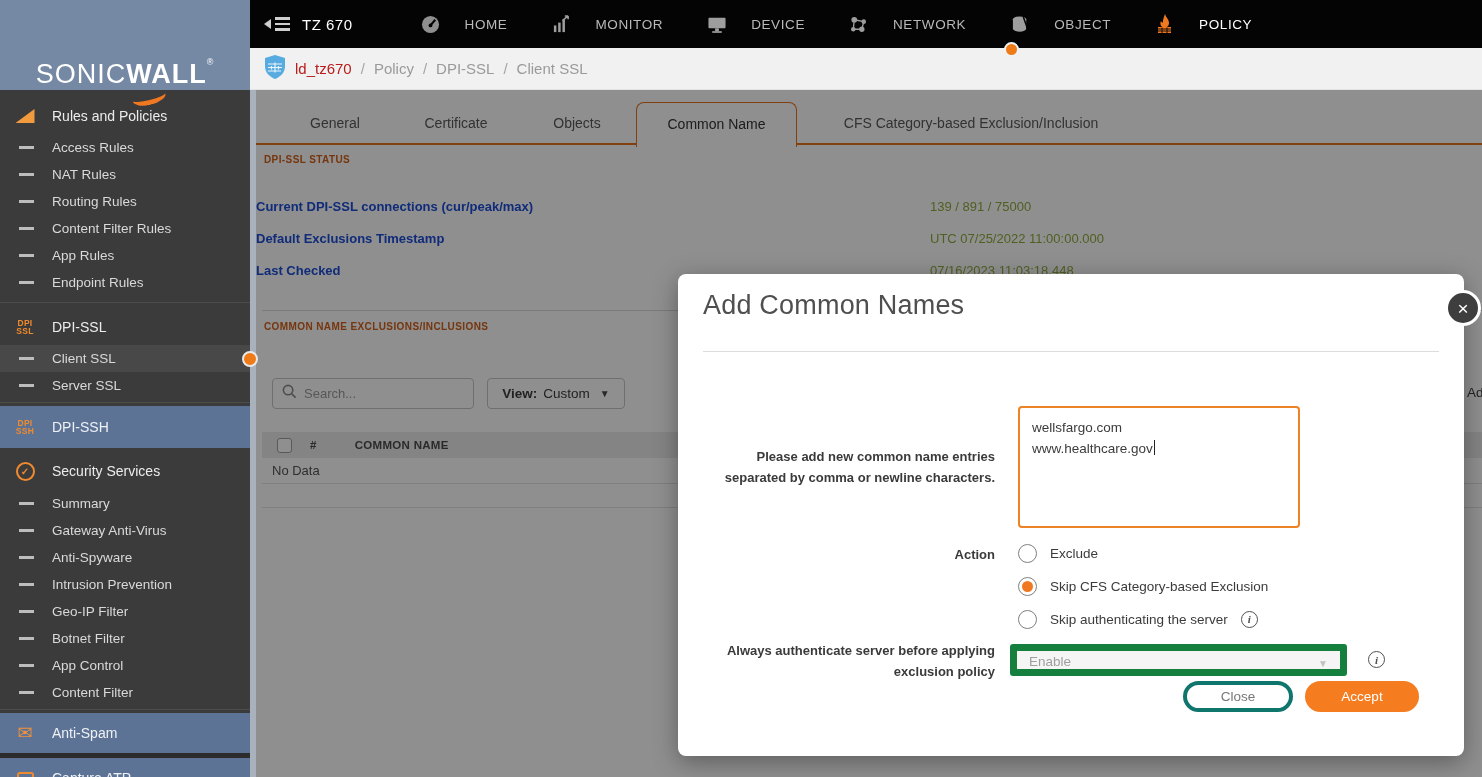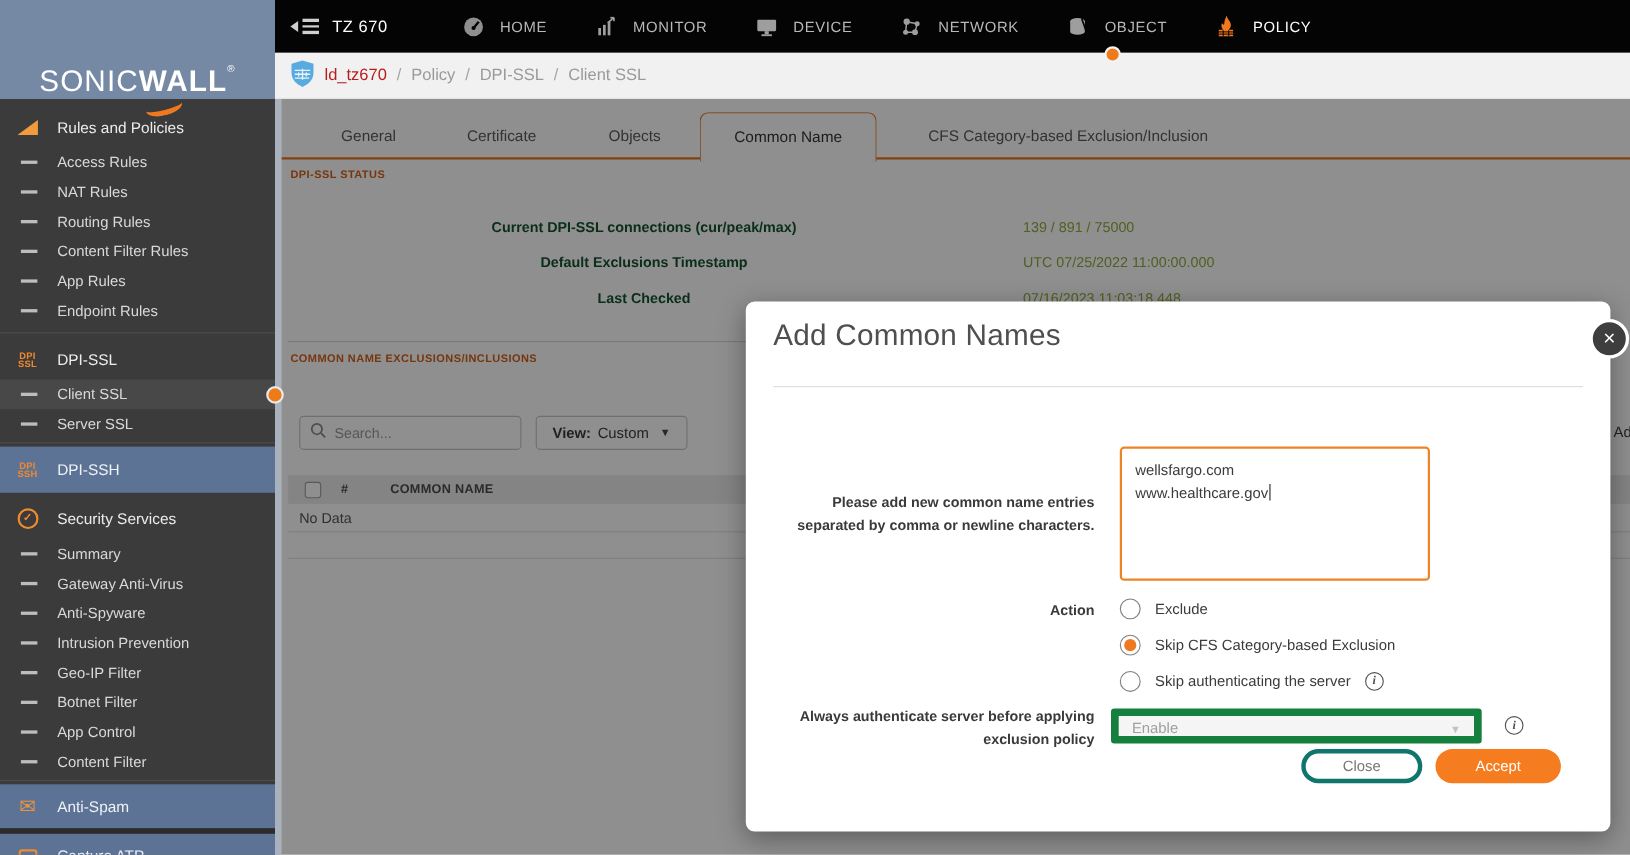--- a/index.html
+++ b/index.html
@@ -12,21 +12,21 @@
   #logo-text{color:#fff;font-size:27px;letter-spacing:1px;position:relative}
   #logo-text .lt1{font-weight:400}
   #logo-text .lt2{font-weight:700}
   #logo-reg{font-size:9px;vertical-align:top;position:relative;top:-2px}
   #logo-swoosh{position:absolute;left:96px;top:30px;width:34px;height:16px;border:0;
     border-bottom:5px solid #F07820;border-radius:50%;transform:rotate(-14deg)}
 
   
   #topnav{position:absolute;left:250px;top:0;width:1232px;height:48px;background:#040404;z-index:40;
     display:flex;align-items:center;color:#c9c9c9}
-  .nav-item{display:flex;align-items:center;gap:14px;cursor:pointer}
+  .nav-item{display:flex;align-items:center;gap:24px;cursor:pointer}
   .nav-label{font-size:13.5px;letter-spacing:.6px;color:#b9b9b9}
   .nav-item.active .nav-label{color:#fff}
   #collapse-icon{display:flex;align-items:center;gap:4px;margin-left:14px}
   #collapse-icon .tri{width:0;height:0;border-top:5px solid transparent;border-bottom:5px solid transparent;border-right:7px solid #cfcfcf}
   #collapse-icon .bars{display:flex;flex-direction:column;gap:3px}
   #collapse-icon .bars i{display:block;width:15px;height:2.5px;background:#cfcfcf}
   #tz-label{color:#fff;font-size:15px;margin-left:12px;letter-spacing:.5px}
   #nav-items{display:flex;align-items:center;gap:44px;margin-left:68px}
   .nav-ico{width:20px;height:20px;display:inline-flex;align-items:center;justify-content:center}
 
@@ -62,21 +62,21 @@
   #sidebar-scrollbar{position:absolute;left:250px;top:90px;width:6px;height:687px;background:#a9b1bd;z-index:15}
 
   
   #content{position:absolute;left:256px;top:90px;width:1226px;height:687px;background:#fff;z-index:1}
   #tab-line{position:absolute;left:-6px;right:0;top:53px;height:2px;background:#E8721C;z-index:1}
   #tabs-row{position:absolute;left:0;top:12px;width:100%;height:44px;z-index:2}
   .tab{position:absolute;top:0;height:43px;line-height:43px;text-align:center;font-size:14px;color:#595959;cursor:pointer}
   .tab.active{height:45px;background:#fff;border:1px solid #E8721C;border-bottom:none;border-radius:8px 8px 0 0;color:#333;z-index:3}
   .sec-head{position:absolute;left:8px;font-size:10px;font-weight:700;color:#D2601A;letter-spacing:.4px}
   .status-row{position:absolute;left:0;height:20px;font-size:13px;white-space:nowrap}
-  .status-label{display:inline-block;width:659px;text-align:center;font-weight:700;color:#14532d}
+  .status-label{display:inline-block;width:659px;text-align:left;font-weight:700;color:#1d4ed8}
   .status-value{margin-left:15px;color:#8FAC3E}
   #content-divider{position:absolute;left:6px;right:0;top:220px;height:1px;background:#d9d9d9}
   #search-box{position:absolute;left:16px;top:288px;width:202px;height:31px;border:1px solid #c6c6c6;border-radius:4px;background:#fff;
     display:flex;align-items:center;gap:7px;padding-left:9px}
   #search-input{border:none;outline:none;font-size:13px;color:#555;width:150px;background:transparent;font-family:"Liberation Sans",sans-serif}
   #search-input::placeholder{color:#9b9b9b}
   #view-box{position:absolute;left:231px;top:288px;width:138px;height:31px;border:1px solid #c6c6c6;border-radius:4px;background:#fff;
     display:flex;align-items:center;justify-content:center;gap:6px;font-size:13.5px;color:#3c3c3c;cursor:pointer}
   #view-box .vlabel{font-weight:700}
   #view-box .chev{font-size:10px;color:#4a4a4a;margin-left:4px}

